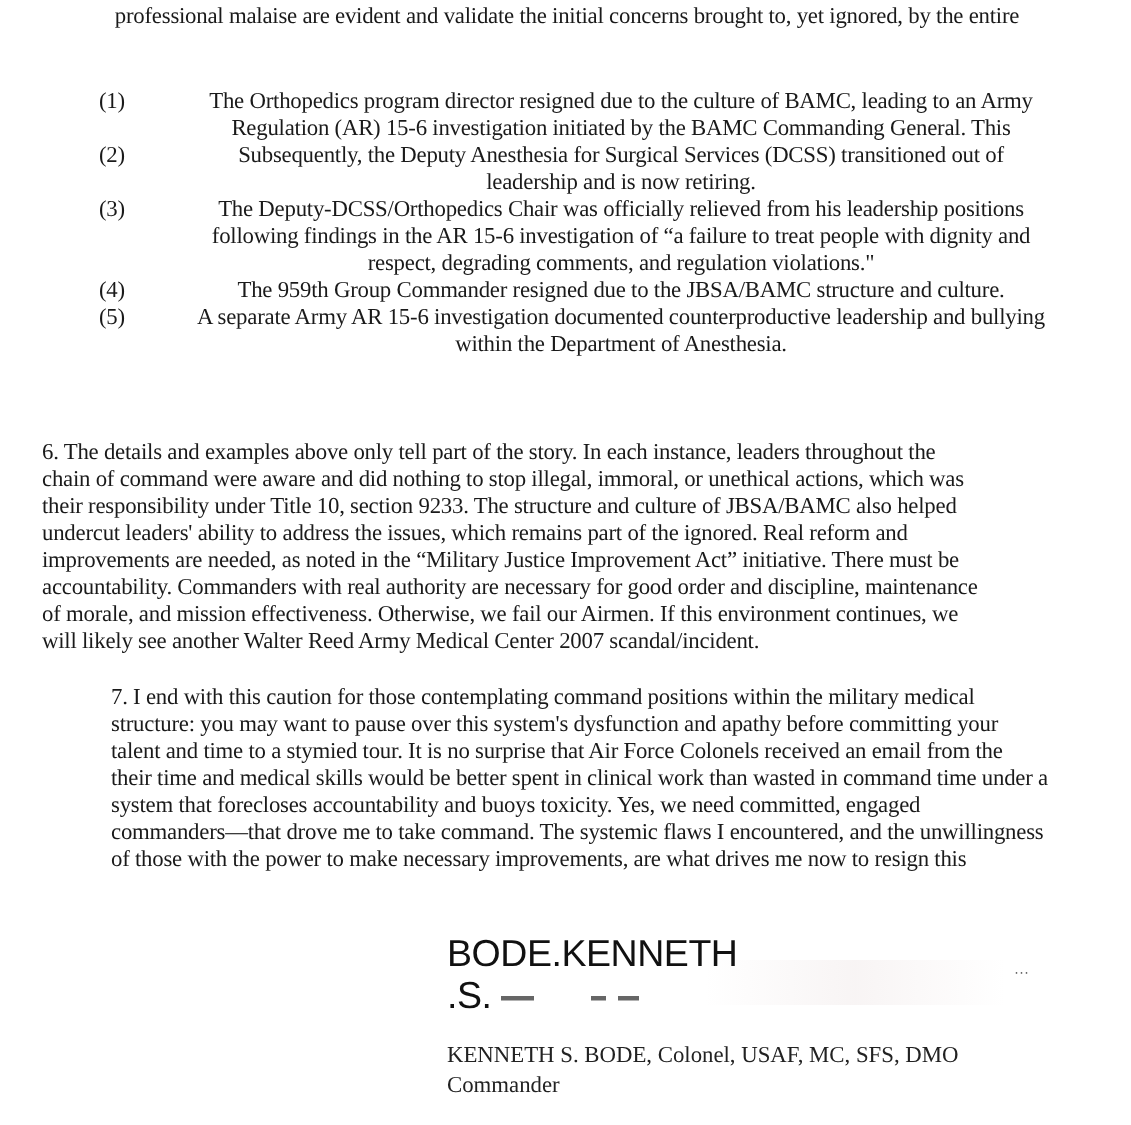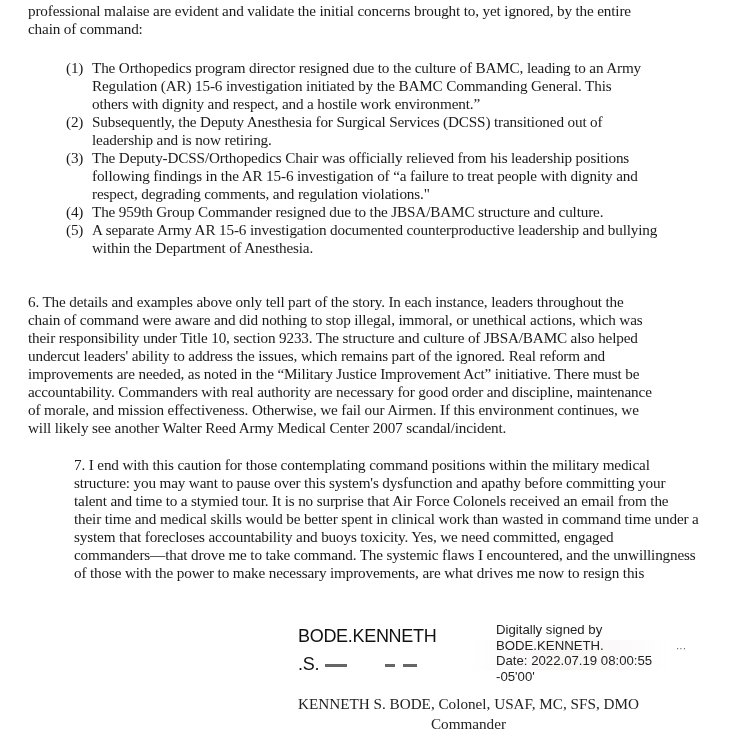--- a/index.html
+++ b/index.html
@@ -49,28 +49,29 @@
       padding-left: 26px;
     }
     .list-num {
       position: absolute;
       left: 0;
       top: 0;
     }
     .list-item .line {
       display: block;
       white-space: nowrap;
+      text-align: center;
     }
     
     .sig-name-big {
       position: absolute;
       left: 298px;
       top: 622px;
       font-family: "Liberation Sans", "DejaVu Sans", sans-serif;
-      font-size: 18px;
+      font-size: 25px;
       line-height: 28px;
       color: #111;
       letter-spacing: -0.3px;
     }
     .sig-name-big .line { display: block; white-space: nowrap; }
     .sig-redact {
       display: inline-block;
       vertical-align: middle;
       height: 3px;
       background: #333;
@@ -105,38 +106,36 @@
     }
     .signer {
       position: absolute;
       left: 298px;
       top: 694px;
       font-family: "Liberation Serif", "DejaVu Serif", serif;
       font-size: 15.2px;
       line-height: 20px;
       color: #222;
     }
-    .signer .line { display: block; white-space: nowrap; text-align: center; }
+    .signer .line { display: block; white-space: nowrap; }
   </style>
 </head>
 <body>
 
 <div class="page">
 
-  <p class="para" style="top:2px;">
+  <p class="para" style="top:2px;text-align:center;">
     <span class="line">professional malaise are evident and validate the initial concerns brought to, yet ignored, by the entire</span>
-    <span class="line">chain of command:</span>
   </p>
 
   <ul class="list">
     <li class="list-item">
       <span class="list-num">(1)</span>
       <span class="line">The Orthopedics program director resigned due to the culture of BAMC, leading to an Army</span>
       <span class="line">Regulation (AR) 15-6 investigation initiated by the BAMC Commanding General.  This</span>
-      <span class="line">others with dignity and respect, and a hostile work environment.”</span>
     </li>
     <li class="list-item">
       <span class="list-num">(2)</span>
       <span class="line">Subsequently, the Deputy Anesthesia for Surgical Services (DCSS) transitioned out of</span>
       <span class="line">leadership and is now retiring.</span>
     </li>
     <li class="list-item">
       <span class="list-num">(3)</span>
       <span class="line">The Deputy-DCSS/Orthopedics Chair was officially relieved from his leadership positions</span>
       <span class="line">following findings in the AR 15-6 investigation of “a failure to treat people with dignity and</span>
@@ -176,26 +175,20 @@
 
   <div class="sig-faint"></div>
 
   <div class="sig-name-big">
     <span class="line">BODE.KENNETH</span>
     <span class="line">
       <span>.S.</span><span class="sig-redact" style="width:22px;"></span><span class="sig-redact" style="width:10px;margin-left:38px;"></span><span class="sig-redact" style="width:14px;margin-left:8px;"></span>
     </span>
   </div>
 
-  <div class="sig-details">
-    <span class="line">Digitally signed by</span>
-    <span class="line">BODE.KENNETH.</span>
-    <span class="line">Date: 2022.07.19 08:00:55</span>
-    <span class="line">-05'00'</span>
-  </div>
 
   <span class="sig-ellipsis">···</span>
 
   <div class="signer">
     <span class="line">KENNETH S. BODE, Colonel, USAF, MC, SFS, DMO</span>
     <span class="line">Commander</span>
   </div>
 
 </div>
 

